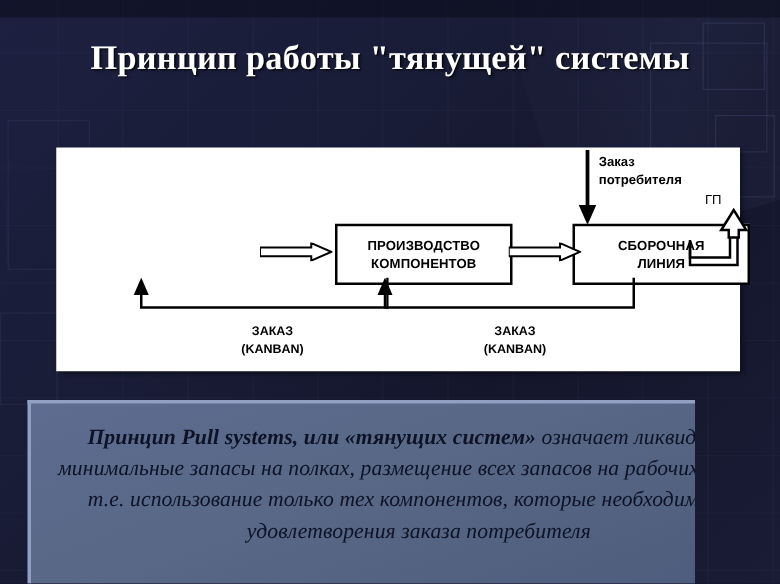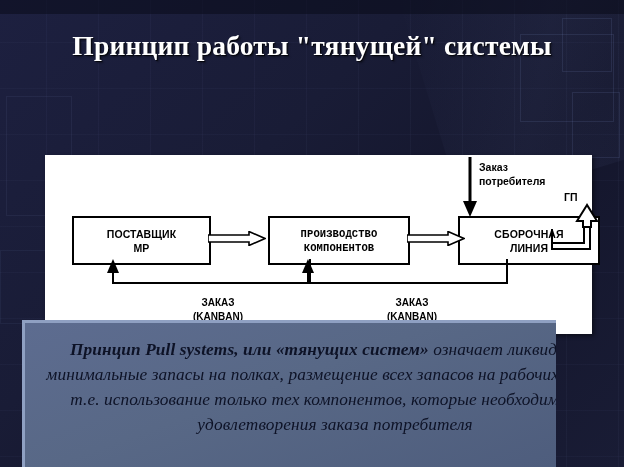--- a/index.html
+++ b/index.html
@@ -74,41 +74,40 @@
     white-space: nowrap;
   }
 
   
   .diagram-panel {
     position: absolute;
     left: 45px; top: 118px;
     width: 547px; height: 179px;
     background: #ffffff;
     box-shadow: 2px 2px 4px rgba(0,0,0,0.45);
-    margin-top: 37px;
   }
 
   
   .pbox {
     position: absolute;
     border: 2px solid #000000;
     background: #ffffff;
     display: flex;
     align-items: center;
     justify-content: center;
     text-align: center;
     font-family: "Liberation Sans", sans-serif;
     font-weight: bold;
     font-size: 10.5px;
     line-height: 14px;
     color: #000000;
     letter-spacing: 0.1px;
   }
   .box-supplier   { left: 27px;  top: 61px; width: 135px; height: 45px; }
-  .box-production { left: 223px; top: 61px; width: 138px; height: 45px; font-family: Liberation Mono, monospace; }
+  .box-production { left: 223px; top: 61px; width: 138px; height: 45px; }
   .box-assembly   { left: 413px; top: 61px; width: 138px; height: 45px; }
 
   
   .harrow { position: absolute; top: 76px; width: 58px; height: 15px; }
   .harrow-1 { left: 163px; }
   .harrow-2 { left: 362px; }
 
   
   .order-label {
     position: absolute;
@@ -120,21 +119,21 @@
     font-family: "Liberation Sans", sans-serif;
     white-space: pre-line;
   }
   .order-arrow { position: absolute; left: 417px; top: 2px; width: 16px; height: 62px; }
 
   
   .gp-label {
     position: absolute;
     left: 519px; top: 36px;
     font-size: 10.5px;
-    font-weight: bold;
+    font-weight: normal;
     color: #000;
     font-family: "Liberation Sans", sans-serif;
   }
   .gp-path { position: absolute; left: 505px; top: 48px; width: 56px; height: 48px; }
 
   
   .kanban-path { position: absolute; height: 44px; }
   .kanban-1 { left: 60px;  top: 104px; width: 206px; }
   .kanban-2 { left: 255px; top: 104px; width: 208px; }
   .kanban-label {
@@ -197,24 +196,20 @@
 
   <div class="diagram-panel">
 
     <div class="order-label">Заказ
 потребителя</div>
     <svg class="order-arrow" viewBox="0 0 16 62">
       <line x1="8" y1="0" x2="8" y2="46" stroke="#000" stroke-width="3"></line>
       <polygon points="8,60 1,44 15,44" fill="#000"></polygon>
     </svg>
 
-    <div class="pbox box-supplier">
-      <span style="white-space:pre-line">ПОСТАВЩИК
-МР</span>
-    </div>
     <div class="pbox box-production">
       <span style="white-space:pre-line">ПРОИЗВОДСТВО
 КОМПОНЕНТОВ</span>
     </div>
     <div class="pbox box-assembly">
       <span style="white-space:pre-line">СБОРОЧНАЯ
 ЛИНИЯ</span>
     </div>
 
     <svg class="harrow harrow-1" viewBox="0 0 58 15">

